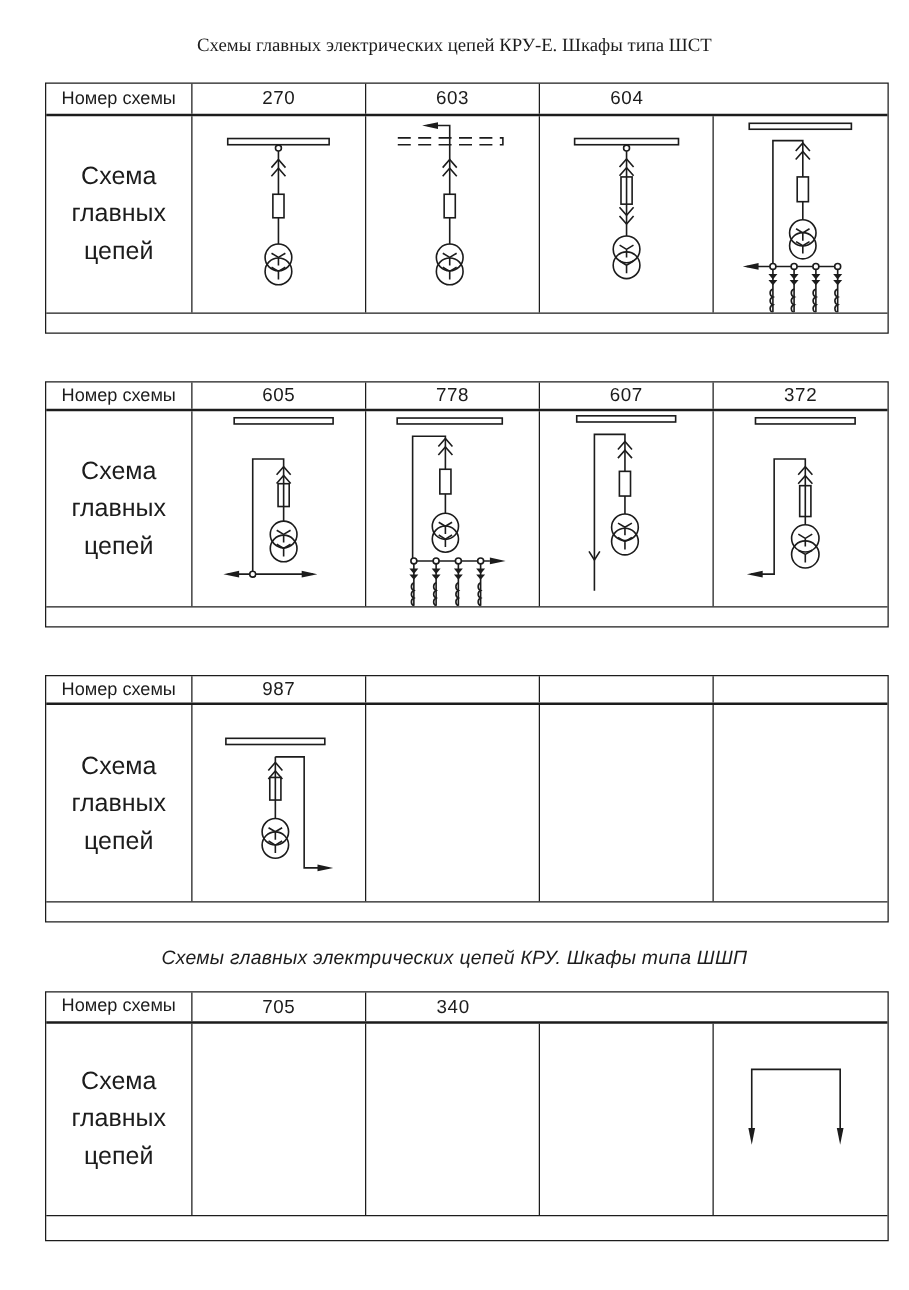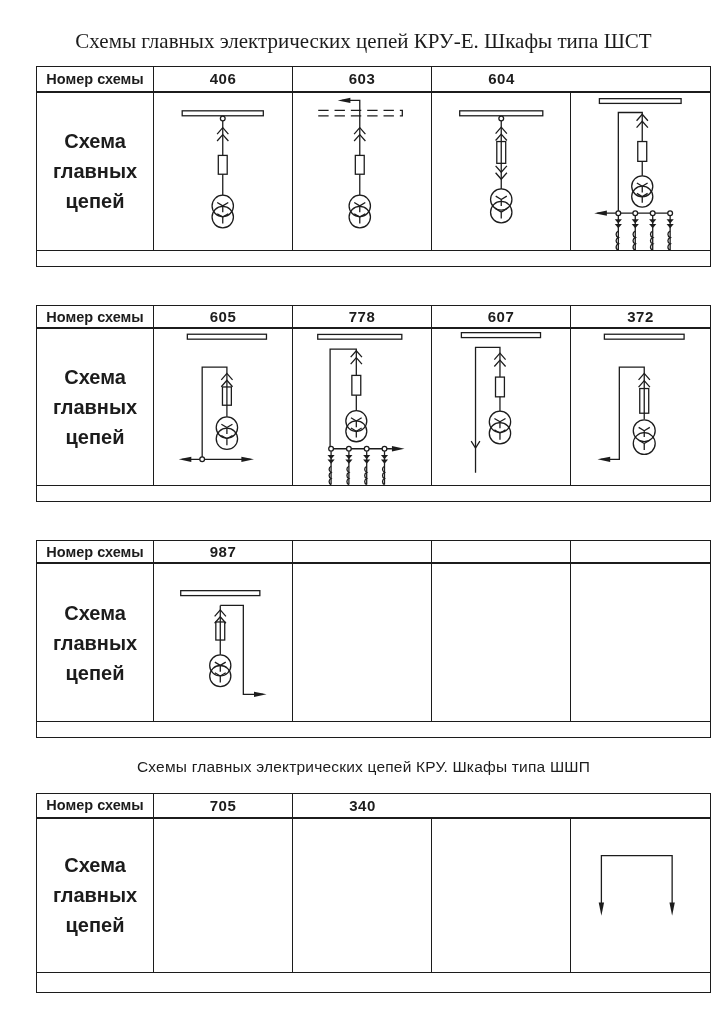--- a/index.html
+++ b/index.html
@@ -1,27 +1,27 @@
 <!DOCTYPE html>
 <html><head>
 <meta charset="utf-8">
 <style>
   html,body { margin:0; padding:0; background:#ffffff; }
   .page { position:relative; width:727px; height:1032px; background:#fff;
           font-family:"Liberation Sans", sans-serif; color:#1c1c1c; overflow:hidden; }
   .title-serif { position:absolute; left:0; width:727px; top:29px; text-align:center;
-                 font-family:"Liberation Serif", serif; font-size:21px; white-space:nowrap; }
+                 font-family:"Liberation Serif", serif; font-size:15px; white-space:nowrap; }
   .title-gost  { position:absolute; left:0; width:727px; top:758px; text-align:center;
-                 font-size:15.5px; letter-spacing:0.2px; white-space:nowrap; }
+                 font-size:15.5px; letter-spacing:0.2px; white-space:nowrap;font-style:italic; }
   .tbl  { position:absolute; left:36px; width:675px; border:1.6px solid #1c1c1c;
           box-sizing:border-box; background:#fff; }
   .row  { display:grid; grid-template-columns:117px 1fr 1fr 1fr 1fr; box-sizing:border-box; }
   .hrow { border-bottom:2.4px solid #1c1c1c; }
   .brow { border-bottom:1.8px solid #1c1c1c; }
-  .cell { border-right:1.4px solid #1c1c1c; box-sizing:border-box; position:relative; overflow:hidden;font-weight:bold; }
+  .cell { border-right:1.4px solid #1c1c1c; box-sizing:border-box; position:relative; overflow:hidden; }
   .cell:last-child { border-right:none; }
   .hcell { display:flex; align-items:center; justify-content:center; font-size:14.5px; }
   .num   { font-size:15px; letter-spacing:0.5px; }
   .lblb  { display:flex; flex-direction:column; align-items:center; justify-content:center;
            font-size:20px; line-height:30px; }
   .frow  { }
   .dwg { position:absolute; left:0; top:0; width:100%; height:100%; }
   .dwg line, .dwg path, .dwg polyline, .dwg rect, .dwg circle {
         stroke:#1c1c1c; stroke-width:1.3; fill:none; }
   .dwg .fill { fill:#1c1c1c; stroke:none; }
@@ -30,21 +30,21 @@
 </head>
 <body>
 
 <div class="page">
 
   <div class="title-serif">Схемы главных электрических цепей КРУ-Е. Шкафы типа ШСТ</div>
 
   <div class="tbl" style="top:66px; height:201px;">
     <div class="row hrow" style="height:25.5px;">
       <div class="cell hcell">Номер схемы</div>
-      <div class="cell hcell num">406</div>
+      <div class="cell hcell num">270</div>
       <div class="cell hcell num">603</div>
       <div class="cell hcell num">604</div>
     </div>
     <div class="row brow" style="height:158.5px;">
       <div class="cell lblb">
         <span>Схема</span>
         <span>главных</span>
         <span>цепей</span>
       </div>
       <div class="cell">

